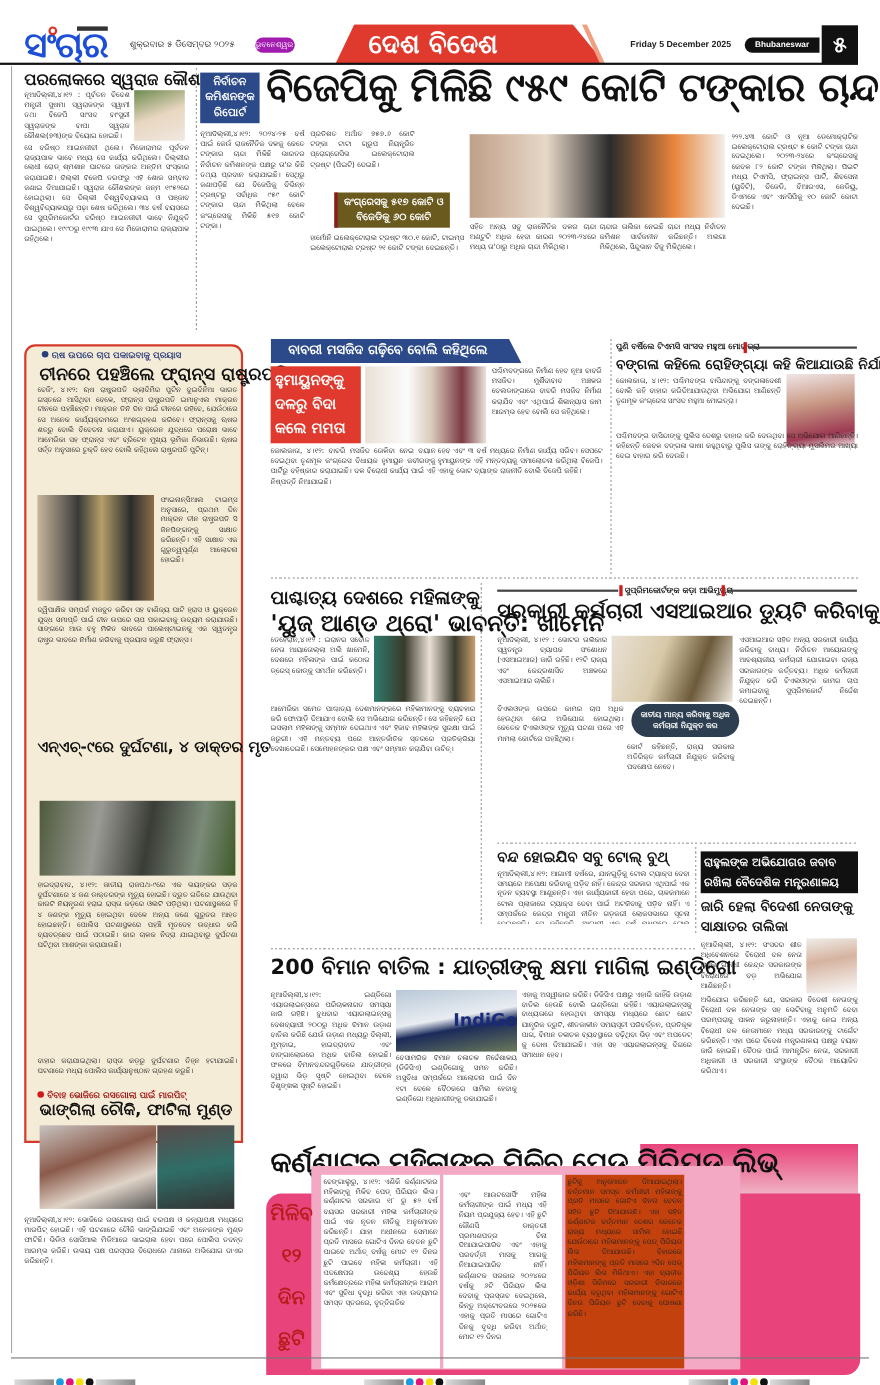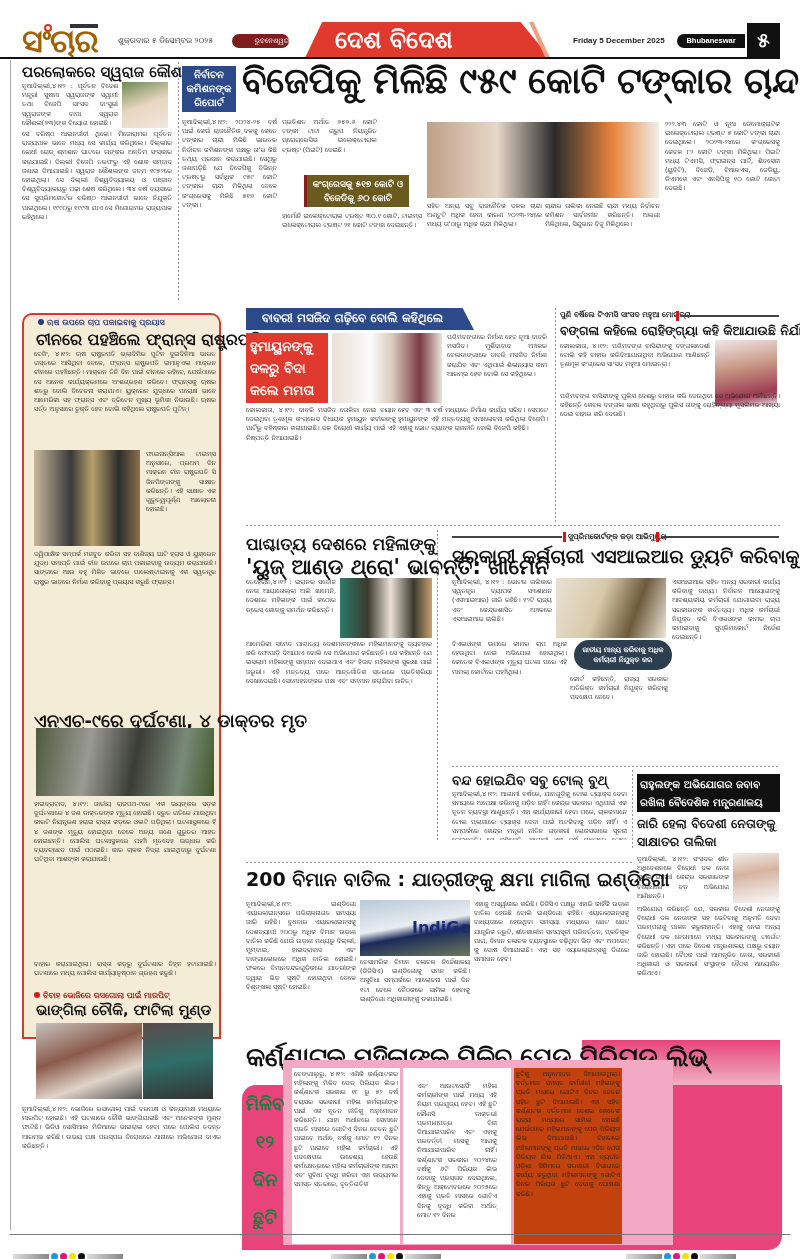--- a/index.html
+++ b/index.html
@@ -1,23 +1,23 @@
 <!DOCTYPE html>
 <html><head>
 <meta charset="utf-8">
 <style>
   * { box-sizing: border-box; margin: 0; padding: 0; }
   html, body { width: 800px; height: 1259px; background: #fff; overflow: hidden; }
   body { font-family: "DejaVu Sans", sans-serif; color: #111; position: relative; }
   .abs { position: absolute; }
-  .logo { left: 22px; top: 22px; font-size: 32px; font-weight: bold; color: #a16207; letter-spacing: -1px; font-family: "DejaVu Sans", sans-serif; }
+  .logo { left: 22px; top: 22px; font-size: 32px; font-weight: bold; color: #1d4ed8; letter-spacing: -1px; font-family: "DejaVu Sans", sans-serif; }
   .logo-tag { left: 70px; top: 24px; width: 28px; height: 4px; background: #333; }
   .logo-dot { left: 44px; top: 24px; width: 8px; height: 8px; border: 2px solid #d32; border-radius: 50%; }
   .date-or { left: 118px; top: 36px; font-size: 8px; color: #222; }
-  .city-pill { left: 232px; top: 34px; width: 57px; height: 14px; background: #7f1d1d; color: #fff; font-size: 7px; border-radius: 7px; text-align: right; line-height: 14px; }
+  .city-pill { left: 232px; top: 34px; width: 36px; height: 14px; background: #a21caf; color: #fff; font-size: 7px; border-radius: 7px; text-align: left; line-height: 14px; }
   .section-banner { left: 305px; top: 22px; width: 245px; height: 36px; background: #e03a2e; clip-path: polygon(7% 0, 88% 0, 100% 100%, 0 100%); }
   .section-banner-edge { left: 520px; top: 22px; width: 30px; height: 36px; background: #f0a080; clip-path: polygon(30% 0, 45% 0, 100% 100%, 85% 100%); }
   .section-title { left: 335px; top: 26px; font-size: 24px; font-weight: bold; color: #fff; }
   .date-en { left: 573px; top: 36px; font-size: 8px; font-weight: bold; color: #222; font-family: "Liberation Sans", sans-serif; }
   .city-en { left: 677px; top: 34px; width: 68px; height: 14px; background: #111; color: #fff; font-size: 7.5px; font-weight: bold; border-radius: 7px 0 0 7px; text-align: center; line-height: 14px; font-family: "Liberation Sans", sans-serif; }
   .page-no { left: 747px; top: 23px; width: 33px; height: 35px; background: #111; color: #fff; font-size: 20px; font-weight: bold; text-align: center; line-height: 35px; }
   .mast-rule { left: 0; top: 57px; width: 780px; height: 2px; background: #111; }
 
   .headline { font-weight: bold; color: #111; white-space: nowrap; }
   .body-text { font-size: 6.5px; line-height: 9.2px; color: #222; text-align: justify; overflow: hidden; }
@@ -46,21 +46,21 @@
 
   
   .fbox { left: 22px; top: 313px; width: 199px; height: 726px; background: #f5ecd7; border: 2px solid #d53a2b; border-radius: 10px 10px 0 0; }
   .fbox-kicker { left: 38px; top: 318px; font-size: 8px; font-weight: bold; color: #2c3e7a; }
   .fbox-kicker-dot { display: inline-block; width: 6px; height: 6px; background: #2c3e7a; border-radius: 50%; margin-right: 3px; }
   .fbox-title { left: 36px; top: 330px; font-size: 16px; }
   .fbox-body1 { left: 34px; top: 350px; width: 182px; height: 95px; }
   .fbox-photo { left: 34px; top: 450px; width: 106px; height: 96px; background: linear-gradient(90deg,#c7b79d 0%,#3a3a3a 35%,#b5a06a 55%,#2c2c2c 80%,#8c6f4a 100%); }
   .fbox-body2 { left: 146px; top: 450px; width: 70px; height: 96px; }
   .fbox-body3 { left: 34px; top: 550px; width: 182px; height: 150px; }
-  .nh-title { left: 34px; top: 710px; font-size: 18px; }
+  .nh-title { left: 34px; top: 672px; font-size: 14px; }
   .nh-photo { left: 36px; top: 728px; width: 178px; height: 68px; background: linear-gradient(100deg,#4e5a3c 0%,#9a9a94 30%,#3a3c36 55%,#7a8a78 80%,#3f5a2a 100%); }
   .nh-body { left: 34px; top: 800px; width: 182px; height: 160px; }
   .fbox-body4 { left: 34px; top: 960px; width: 182px; height: 25px; }
   .ras-kicker { left: 34px; top: 991px; font-size: 8px; font-weight: bold; color: #a01818; }
   .ras-dot { display: inline-block; width: 6px; height: 6px; background: #d01a1a; border-radius: 50%; margin-right: 3px; }
   .ras-title { left: 36px; top: 1002px; font-size: 14.5px; }
   .ras-photo1 { left: 36px; top: 1023px; width: 106px; height: 76px; background: linear-gradient(160deg,#c8c3c0 0%,#8a5a4a 40%,#e0d4c8 70%,#555 100%); }
   .ras-photo2 { left: 143px; top: 1023px; width: 70px; height: 76px; background: linear-gradient(170deg,#5a4a4a 0%,#2f6e68 50%,#333 100%); }
   .ras-body { left: 22px; top: 1105px; width: 199px; height: 140px; }
 
@@ -126,21 +126,21 @@
   .indigo-photo { left: 360px; top: 900px; width: 110px; height: 56px; background: linear-gradient(170deg,#b8c8d8 0%,#e9edf2 45%,#1a2a5a 60%,#6c7a5a 100%); }
   .indigo-plane-logo { left: 412px; top: 918px; font-size: 16px; color: #1a2a7a; font-weight: bold; }
   .indigo-b2 { left: 360px; top: 958px; width: 110px; height: 70px; }
   .indigo-b3 { left: 474px; top: 900px; width: 155px; height: 128px; }
 
   
   .kar-title { left: 246px; top: 1042px; font-size: 26px; letter-spacing: -0.5px; }
   .kar-panel { left: 242px; top: 1085px; width: 540px; height: 165px; background: #e8437a; border-radius: 14px 0 14px 0; }
   .kar-panel-inner { left: 283px; top: 1060px; width: 390px; height: 185px; background: #f3a9c4; }
   .kar-photo { left: 582px; top: 1040px; width: 198px; height: 200px; background: linear-gradient(180deg,#e8437a 0%,#f2d6dd 30%,#7aa0c8 60%,#9cb8d4 100%); border-radius: 0 0 18px 0; }
-  .kar-side { left: 245px; top: 1085px; width: 40px; height: 160px; color: #15803d; font-size: 18px; font-weight: bold; text-align: center; line-height: 38px; }
+  .kar-side { left: 245px; top: 1085px; width: 40px; height: 160px; color: #b91c1c; font-size: 18px; font-weight: bold; text-align: center; line-height: 38px; }
   .kar-b1 { left: 292px; top: 1068px; width: 108px; height: 176px; background: #fff; padding: 2px; }
   .kar-b2 { left: 403px; top: 1068px; width: 108px; height: 176px; background: #fff; padding: 14px; }
   .kar-b3 { left: 514px; top: 1068px; width: 108px; height: 176px; background: #c2410c; padding: 2px; }
 
   .foot-rule { left: 10px; top: 1234px; width: 780px; height: 1px; background: #777; }
   .reg { top: 1245px; height: 7px; }
   .reg span { display: inline-block; width: 7px; height: 7px; border-radius: 50%; margin: 0 1px; }
   .reg .bar { width: 36px; height: 6px; border-radius: 0; background: linear-gradient(90deg,#ddd,#888); }
   .left-edge { left: 10px; top: 60px; width: 1px; height: 1170px; background: #aaa; }
 </style>

